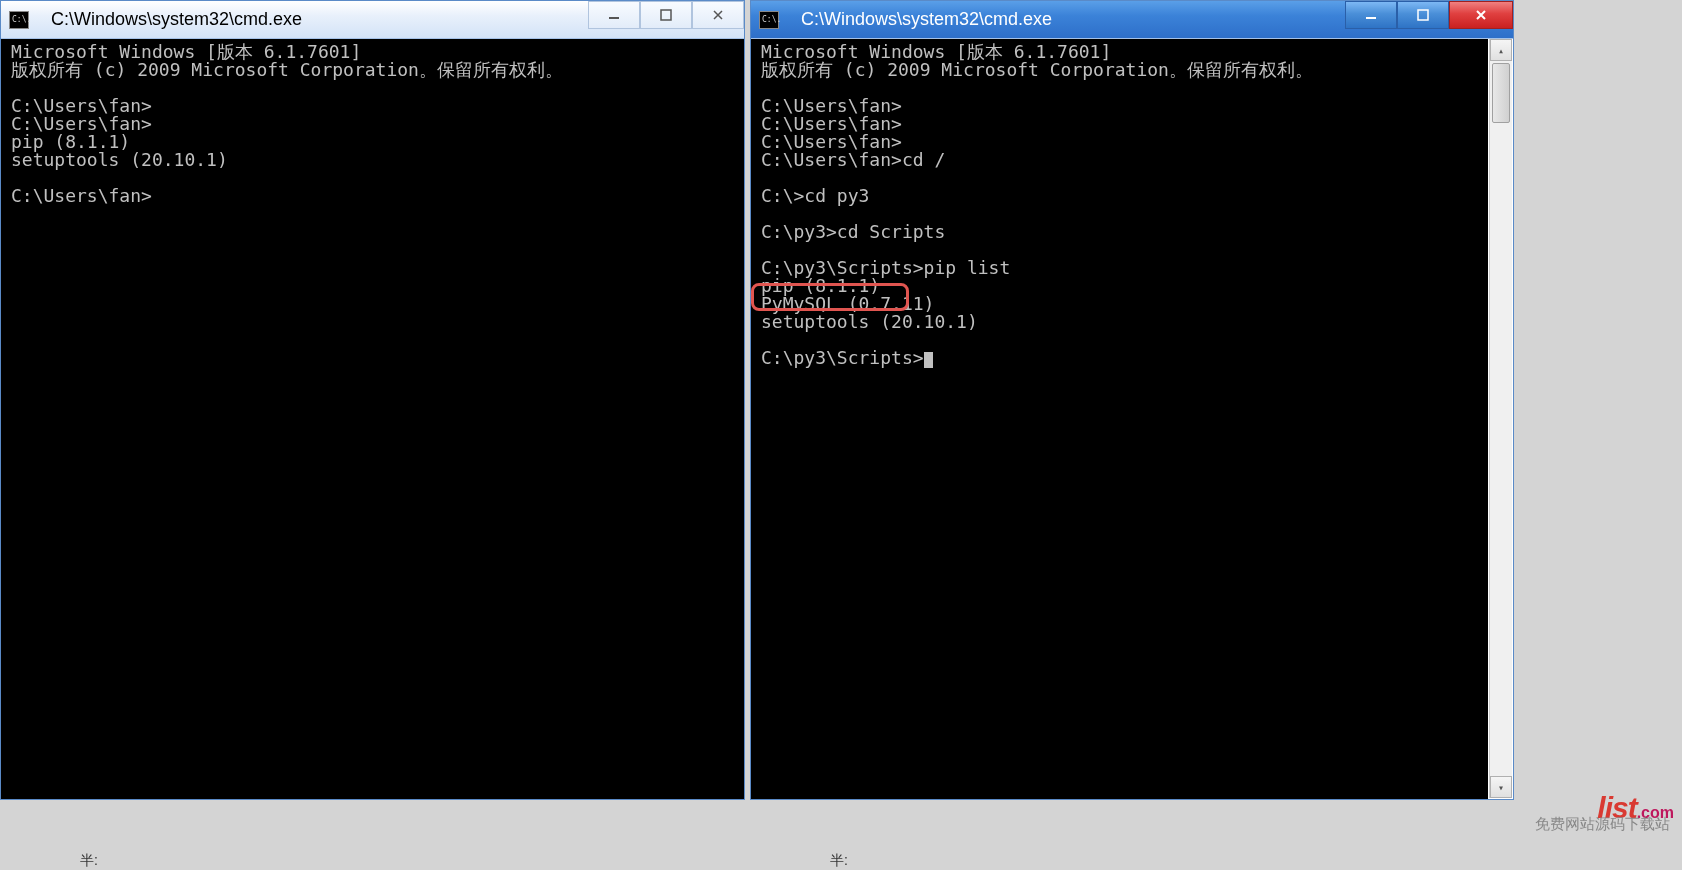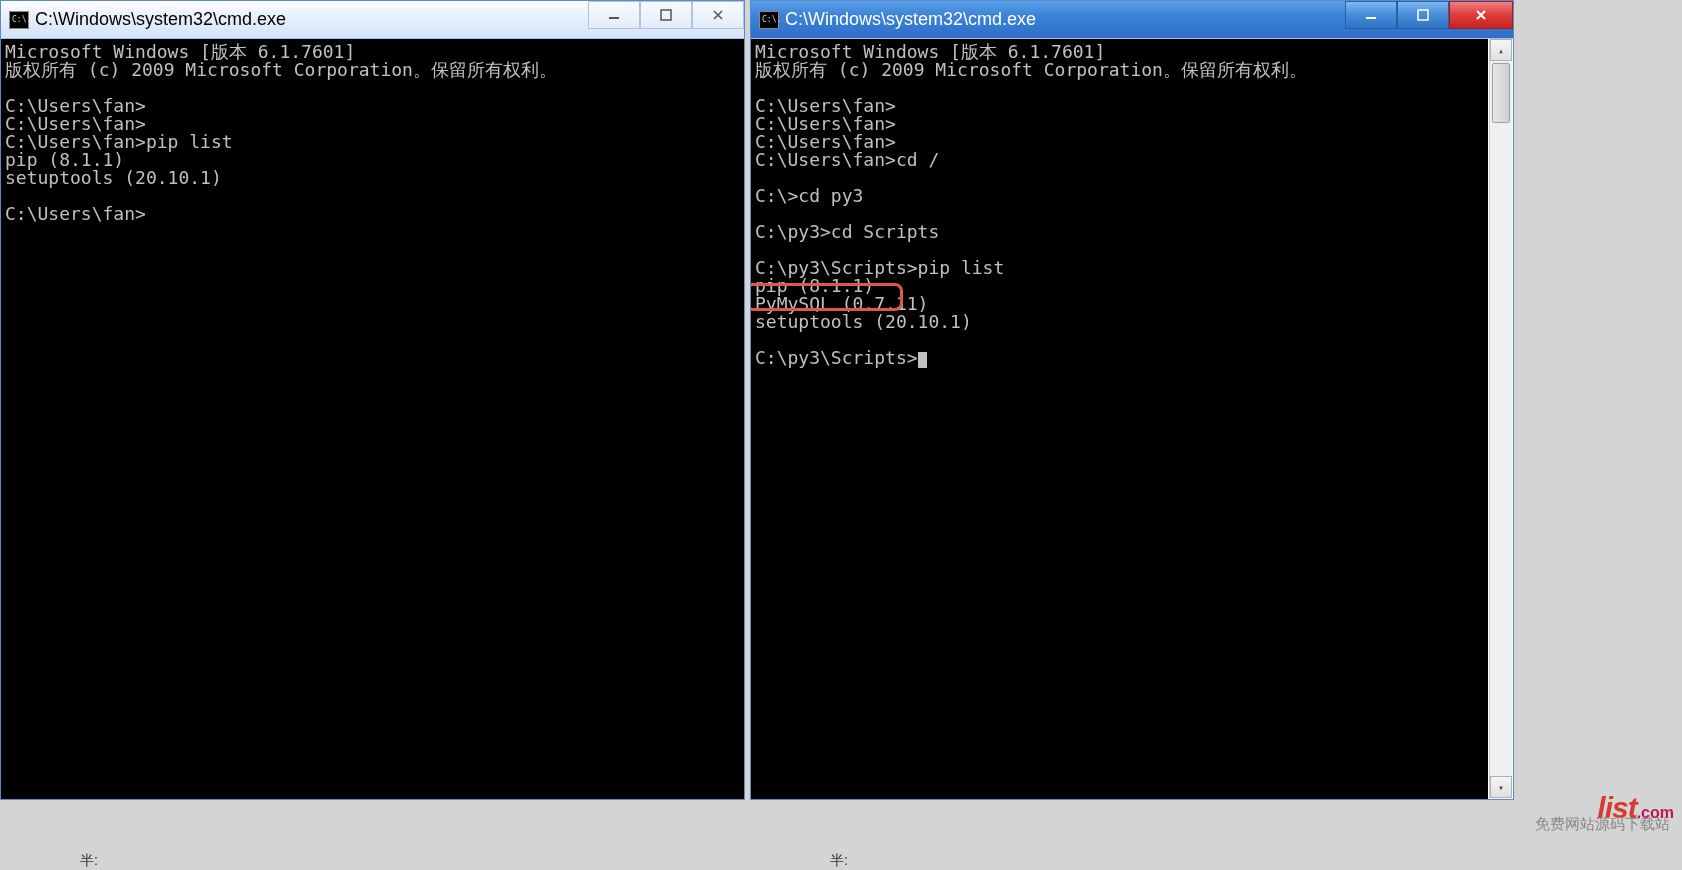--- a/index.html
+++ b/index.html
@@ -52,20 +52,21 @@
       color: #ccc;
       font-size: 8px;
       font-family: monospace;
     }
     .titlebar-title {
       font-family: 'Segoe UI', Tahoma, sans-serif;
       font-size: 18px;
       color: #000;
       flex: 1;
       white-space: nowrap;
+      margin-left: 16px;
     }
     .titlebar-right .titlebar-title {
       color: #fff;
     }
     .window-controls {
       display: flex;
       height: 100%;
     }
     .win-btn {
       width: 52px;
@@ -90,21 +91,21 @@
       background: linear-gradient(to bottom, #f08080, #e04040 45%, #c92020);
       border-color: #a02020;
       width: 64px;
     }
     .console {
       background: #000;
       color: #c0c0c0;
       font-family: 'NSimSun', 'SimSun', Consolas, monospace;
       font-size: 18px;
       line-height: 18px;
-      padding: 4px 4px;
+      padding: 4px 10px;
       height: calc(100% - 38px);
       overflow: hidden;
       white-space: pre;
       position: relative;
     }
     .window-right .console {
       width: calc(100% - 25px);
     }
     .scrollbar {
       position: absolute;
@@ -204,21 +205,21 @@
             <rect x="2" y="1" width="10" height="10" fill="none" stroke="#555" stroke-width="1.5"></rect>
           </svg>
       </div>
       <div class="win-btn">
         <svg viewBox="0 0 14 12">
             <path d="M3 2 L11 10 M11 2 L3 10" stroke="#555" stroke-width="1.5"></path>
           </svg>
       </div>
     </div>
   </div>
-  <div class="console" id="console-left"><div>Microsoft Windows [版本 6.1.7601]</div><div>版权所有 (c) 2009 Microsoft Corporation。保留所有权利。</div><div>&nbsp;</div><div>C:\Users\fan&gt;</div><div>C:\Users\fan&gt;</div><div>C:\Users\fan&gt;pip list</div><div>pip (8.1.1)</div><div>setuptools (20.10.1)</div><div>&nbsp;</div><div>C:\Users\fan&gt;</div></div>
+  <div class="console" id="console-left"><div>Microsoft Windows [版本 6.1.7601]</div><div>版权所有 (c) 2009 Microsoft Corporation。保留所有权利。</div><div>&nbsp;</div><div>C:\Users\fan&gt;</div><div>C:\Users\fan&gt;</div><div>pip (8.1.1)</div><div>setuptools (20.10.1)</div><div>&nbsp;</div><div>C:\Users\fan&gt;</div></div>
 </div>
 
 <div class="window window-right">
   <div class="titlebar titlebar-right">
     <div class="titlebar-icon">
       <span class="titlebar-icon-text">C:\.</span>
     </div>
     <div class="titlebar-title">C:\Windows\system32\cmd.exe</div>
     <div class="window-controls controls-right">
       <div class="win-btn">

